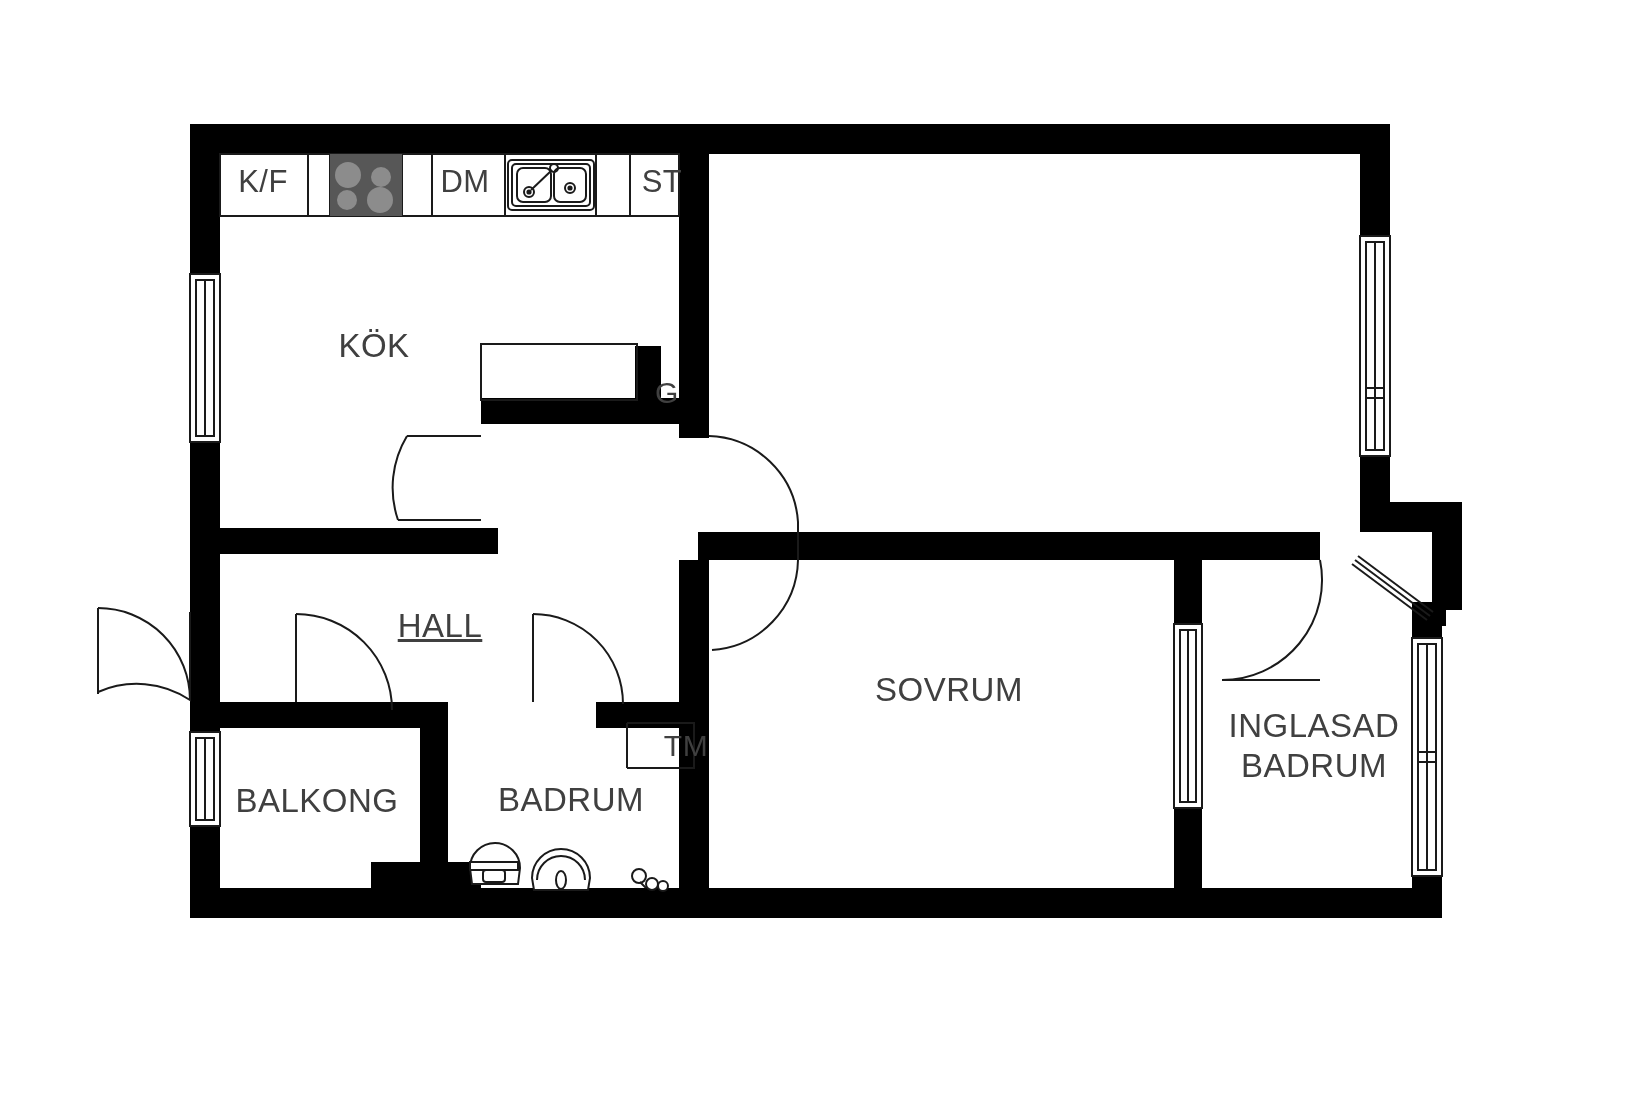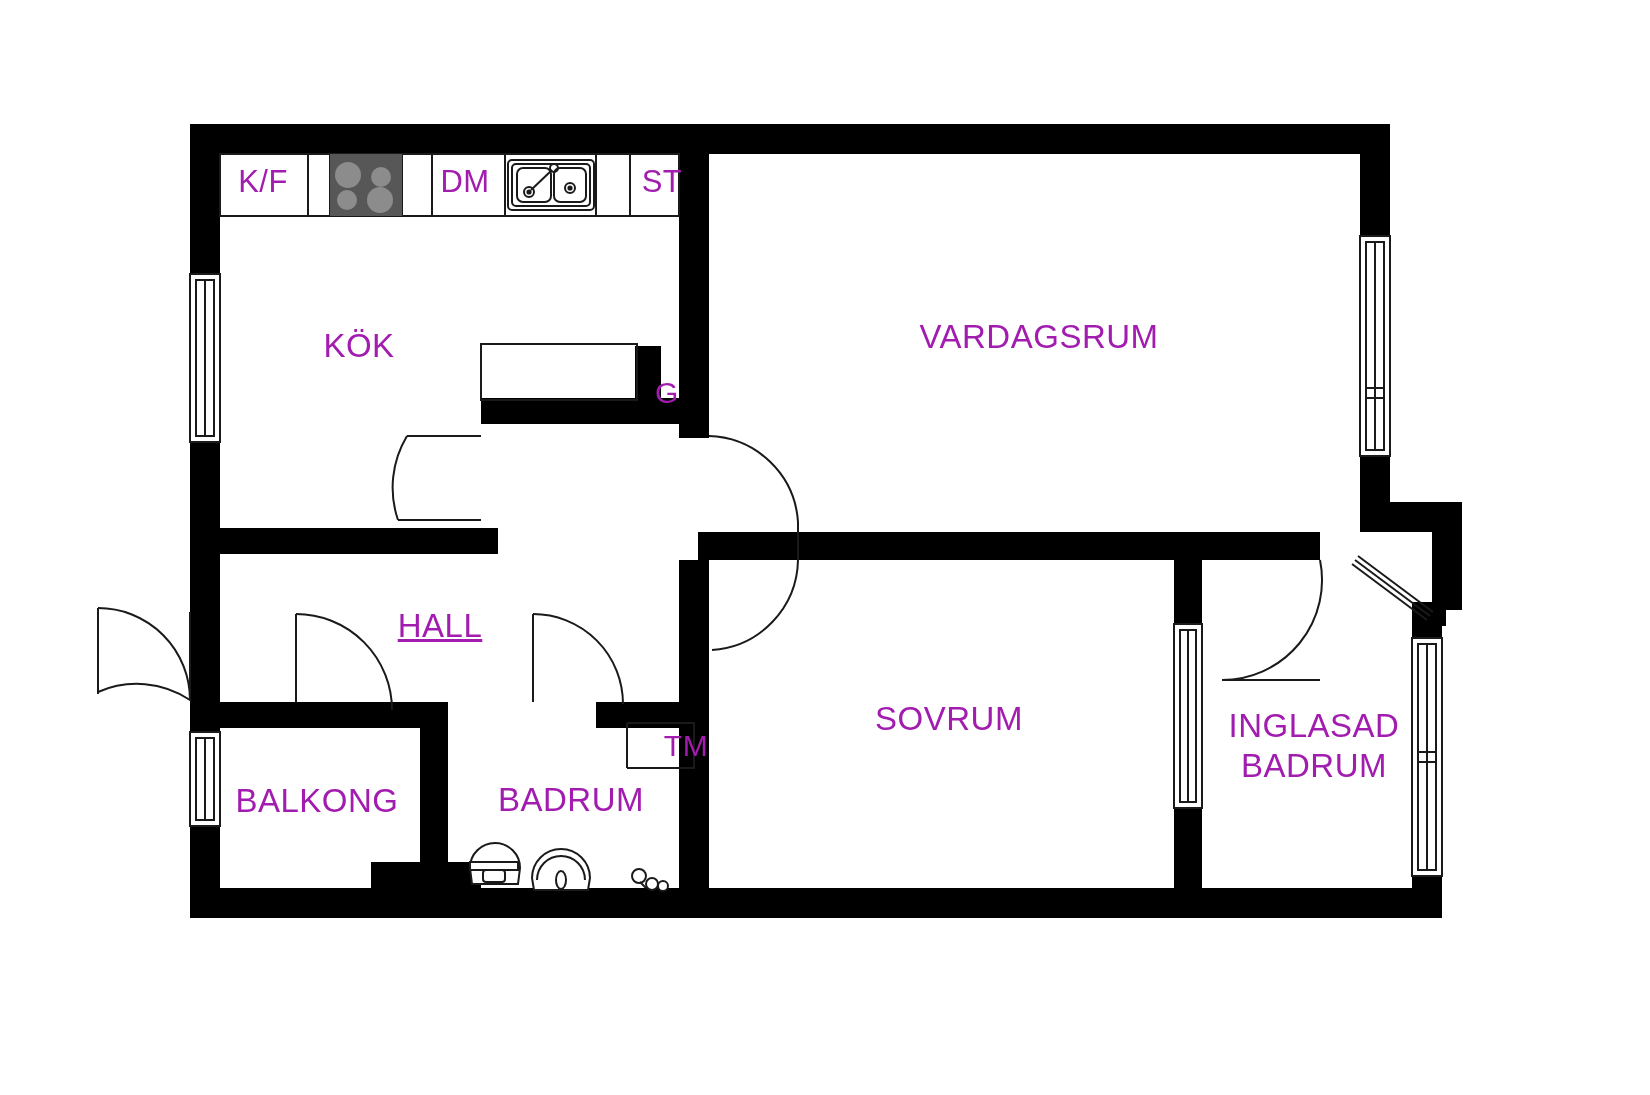--- a/index.html
+++ b/index.html
@@ -1,20 +1,20 @@
 <!DOCTYPE html>
 <html><head>
 <meta charset="utf-8">
 <style>
   html,body{margin:0;padding:0;background:#ffffff;}
   body{width:1650px;height:1095px;overflow:hidden;
        font-family:"Liberation Sans", sans-serif;}
   #plan{position:relative;width:1650px;height:1095px;background:#ffffff;}
   #plan svg{position:absolute;left:0;top:0;}
-  .rl{position:absolute;color:#a21caf;font-weight:400;letter-spacing:.5px;
+  .rl{position:absolute;color:#404040;font-weight:400;letter-spacing:.5px;
       white-space:nowrap;text-align:center;transform:translate(-50%,-50%);}
   .room-label{font-size:33px;}
   .app-label{font-size:31px;}
   .small-label{font-size:30px;}
 </style>
 </head>
 <body>
 
 <div id="plan">
 
@@ -196,26 +196,25 @@
   </g>
   <g fill="#ffffff" stroke="#1a1a1a" stroke-width="2">
     <circle cx="639" cy="876" r="7"></circle>
     <circle cx="652" cy="884" r="6"></circle>
     <circle cx="663" cy="886" r="5"></circle>
     <line x1="640" y1="882" x2="646" y2="888"></line>
   </g>
 
 </svg>
 
-<div class="rl room-label" style="left:359px;top:346px;">KÖK</div>
-<div class="rl room-label" style="left:1039px;top:337px;">VARDAGSRUM</div>
+<div class="rl room-label" style="left:374px;top:346px;">KÖK</div>
 <div class="rl room-label" style="left:440px;top:626px;text-decoration:underline;">HALL</div>
 <div class="rl room-label" style="left:317px;top:801px;">BALKONG</div>
 <div class="rl room-label" style="left:571px;top:800px;">BADRUM</div>
-<div class="rl room-label" style="left:949px;top:719px;">SOVRUM</div>
+<div class="rl room-label" style="left:949px;top:690px;">SOVRUM</div>
 <div class="rl room-label" style="left:1314px;top:726px;">INGLASAD</div>
 <div class="rl room-label" style="left:1314px;top:766px;">BADRUM</div>
 
 <div class="rl app-label" style="left:263px;top:182px;">K/F</div>
 <div class="rl app-label" style="left:465px;top:182px;">DM</div>
 <div class="rl app-label" style="left:662px;top:182px;">ST</div>
 <div class="rl small-label" style="left:667px;top:393px;">G</div>
 <div class="rl small-label" style="left:660px;top:746px;margin-left:26px;">TM</div>
 
 </div>

